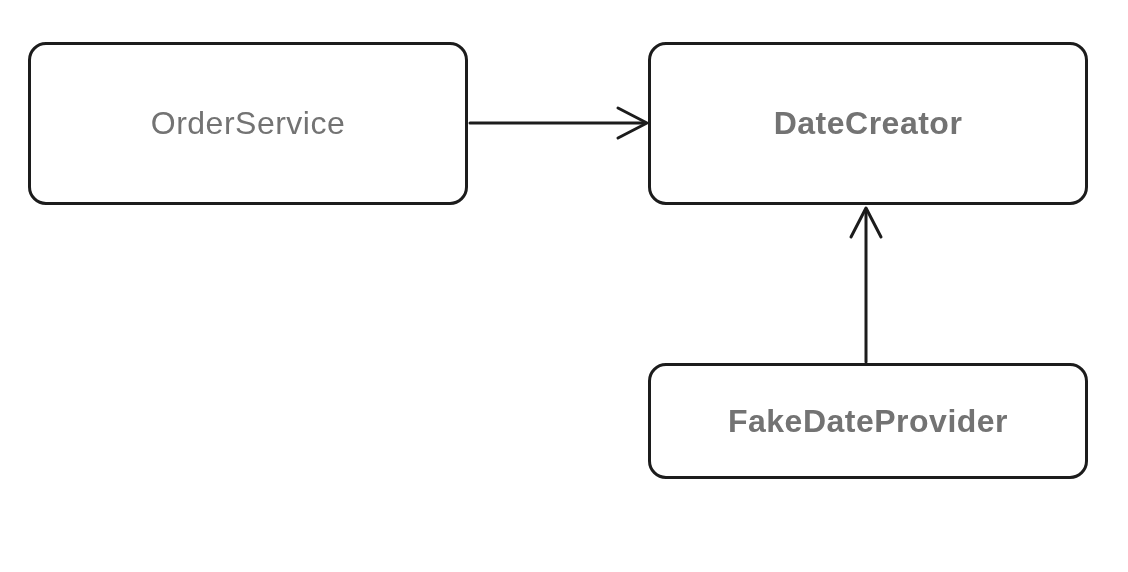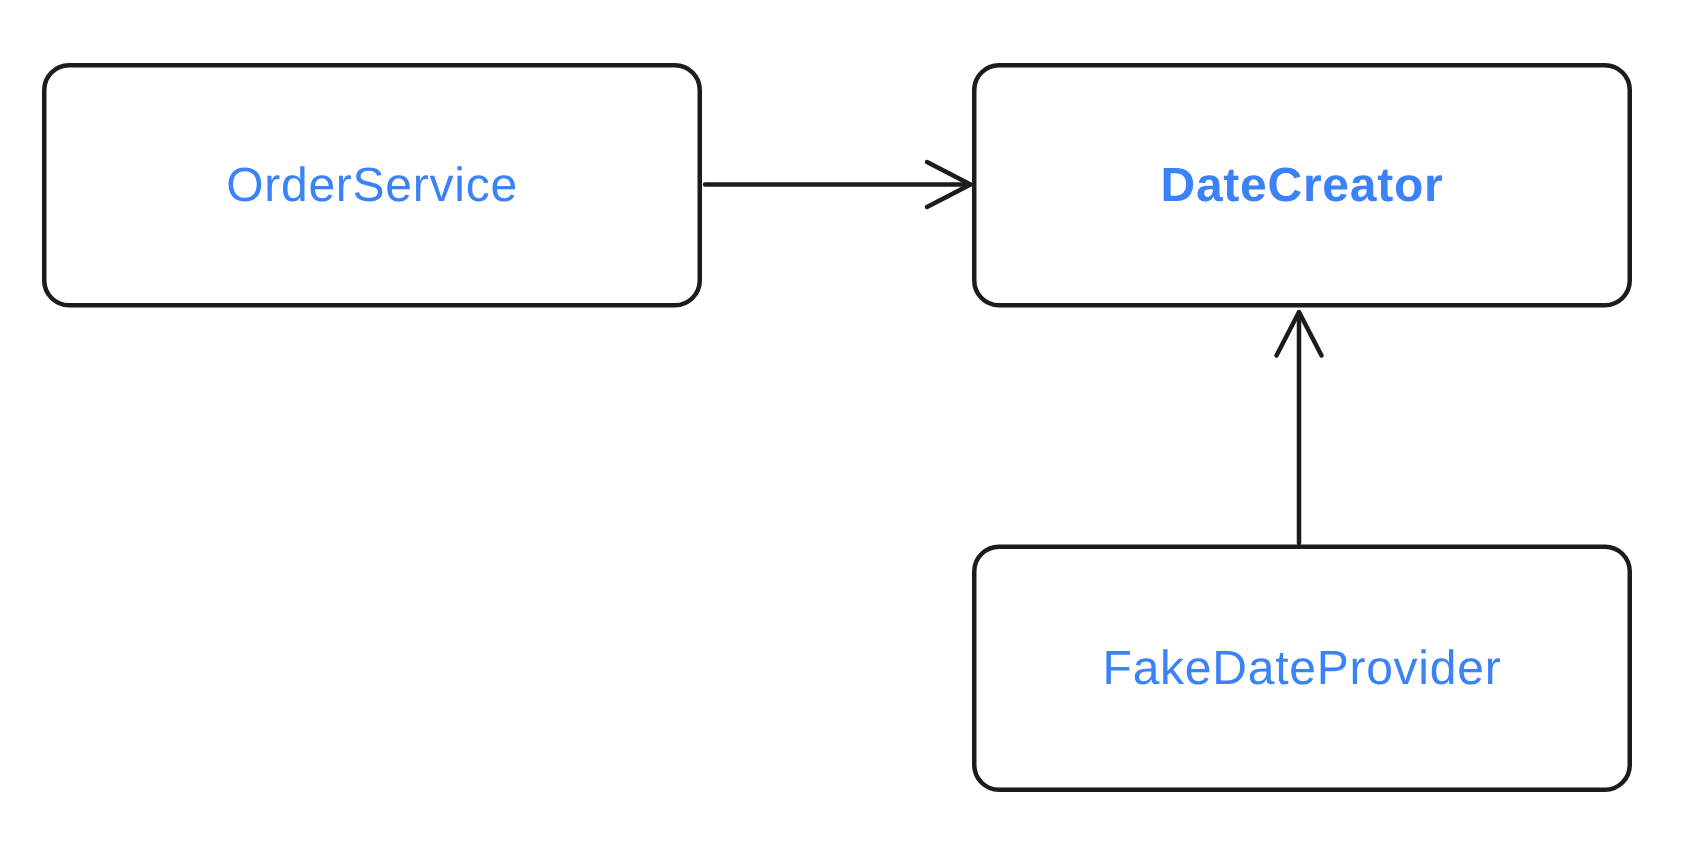--- a/index.html
+++ b/index.html
@@ -20,27 +20,27 @@
     box-sizing: border-box;
     border: 3px solid #1c1c1c;
     border-radius: 18px;
     background: #ffffff;
     display: flex;
     align-items: center;
     justify-content: center;
   }
   .node-label {
     font-size: 32px;
-    color: #3b82f6;
+    color: #737373;
     letter-spacing: 0.5px;
     white-space: nowrap;
   }
   #node-order-service   { left: 28px;  top: 42px;  width: 440px; height: 163px; }
   #node-date-creator    { left: 648px; top: 42px;  width: 440px; height: 163px; font-weight: bold; }
-  #node-fake-date-provider { left: 648px; top: 363px; width: 440px; height: 165px; }
+  #node-fake-date-provider { left: 648px; top: 363px; width: 440px; height: 116px; font-weight: bold; }
   .edge-layer {
     position: absolute;
     left: 0;
     top: 0;
     width: 1128px;
     height: 572px;
     pointer-events: none;
   }
 </style>
 </head>

